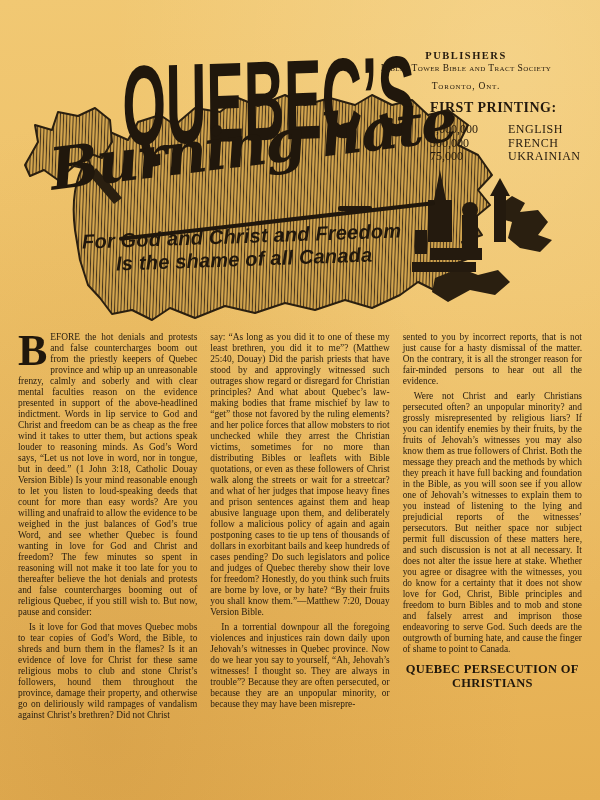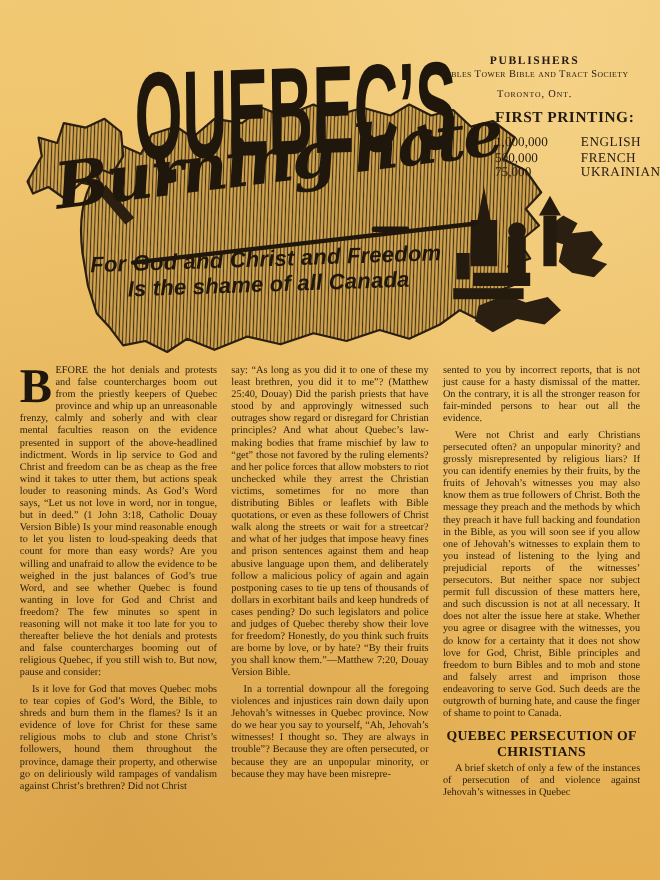--- a/index.html
+++ b/index.html
@@ -26,21 +26,21 @@
     color:#20170c;white-space:nowrap;
   }
   .swash{position:absolute;left:118px;top:219px;width:318px;height:4px;background:#20170c;border-radius:3px;transform:rotate(-6.5deg);}
   .dash{position:absolute;left:338px;top:206px;width:34px;height:5px;background:#20170c;border-radius:2px;}
   .sub1,.sub2{
     position:absolute;font-family:"Liberation Sans",sans-serif;font-weight:700;font-style:italic;
     font-size:20px;color:#20170c;white-space:nowrap;letter-spacing:0.2px;transform:rotate(-2deg);
   }
   .sub1{left:82px;top:225px;}
   .sub2{left:116px;top:248px;}
-  .pub{position:absolute;left:378px;top:50px;width:216px;text-align:center;}
+  .pub{position:absolute;left:358px;top:50px;width:216px;text-align:center;}
   .pub-label{font-weight:700;font-size:10.5px;letter-spacing:1.5px;}
   .pub-org{font-variant:small-caps;font-size:9.5px;letter-spacing:0.4px;margin-top:2px;}
   .pub-city{font-variant:small-caps;font-size:9.5px;letter-spacing:0.8px;margin-top:8px;font-family:Liberation Serif, serif;}
   .printing{margin-top:9px;text-align:left;padding-left:72px;}
   .printing-label{font-weight:700;font-size:14px;letter-spacing:0.5px;margin-bottom:7px;}
   .print-row{display:grid;grid-template-columns:68px 10px auto;font-size:12px;line-height:13.5px;}
   .print-count{grid-column:1;text-align:left;}
   .print-lang{grid-column:3;letter-spacing:0.5px;}
   .columns{
     position:absolute;left:18px;top:332px;width:564px;height:438px;
@@ -120,17 +120,16 @@
       <p class="indent">Is it love for God that moves Quebec mobs to tear copies of God’s Word, the Bible, to shreds and burn them in the flames? Is it an evidence of love for Christ for these same religious mobs to club and stone Christ’s followers, hound them throughout the province, damage their property, and otherwise go on deliriously wild rampages of vandalism against Christ’s brethren? Did not Christ</p>
     </div>
     <div class="col">
       <p>say: “As long as you did it to one of these my least brethren, you did it to me”? (Matthew 25:40, Douay) Did the parish priests that have stood by and approvingly witnessed such outrages show regard or disregard for Christian principles? And what about Quebec’s law-making bodies that frame mischief by law to “get” those not favored by the ruling elements? and her police forces that allow mobsters to riot unchecked while they arrest the Christian victims, sometimes for no more than distributing Bibles or leaflets with Bible quotations, or even as these followers of Christ walk along the streets or wait for a streetcar? and what of her judges that impose heavy fines and prison sentences against them and heap abusive language upon them, and deliberately follow a malicious policy of again and again postponing cases to tie up tens of thousands of dollars in exorbitant bails and keep hundreds of cases pending? Do such legislators and police and judges of Quebec thereby show their love for freedom? Honestly, do you think such fruits are borne by love, or by hate? “By their fruits you shall know them.”—Matthew 7:20, Douay Version Bible.</p>
       <p class="indent">In a torrential downpour all the foregoing violences and injustices rain down daily upon Jehovah’s witnesses in Quebec province. Now do we hear you say to yourself, “Ah, Jehovah’s witnesses! I thought so. They are always in trouble”? Because they are often persecuted, or because they are an unpopular minority, or because they may have been misrepre-</p>
     </div>
     <div class="col">
       <p>sented to you by incorrect reports, that is not just cause for a hasty dismissal of the matter. On the contrary, it is all the stronger reason for fair-minded persons to hear out all the evidence.</p>
       <p class="indent">Were not Christ and early Christians persecuted often? an unpopular minority? and grossly misrepresented by religious liars? If you can identify enemies by their fruits, by the fruits of Jehovah’s witnesses you may also know them as true followers of Christ. Both the message they preach and the methods by which they preach it have full backing and foundation in the Bible, as you will soon see if you allow one of Jehovah’s witnesses to explain them to you instead of listening to the lying and prejudicial reports of the witnesses’ persecutors. But neither space nor subject permit full discussion of these matters here, and such discussion is not at all necessary. It does not alter the issue here at stake. Whether you agree or disagree with the witnesses, you do know for a certainty that it does not show love for God, Christ, Bible principles and freedom to burn Bibles and to mob and stone and falsely arrest and imprison those endeavoring to serve God. Such deeds are the outgrowth of burning hate, and cause the finger of shame to point to Canada.</p>
       <h3>QUEBEC PERSECUTION OF CHRISTIANS</h3>
-      <p class="indent">A brief sketch of only a few of the instances of persecution of and violence against Jehovah’s witnesses in Quebec</p>
     </div>
   </div>
 
 </div>
 
 </body></html>

